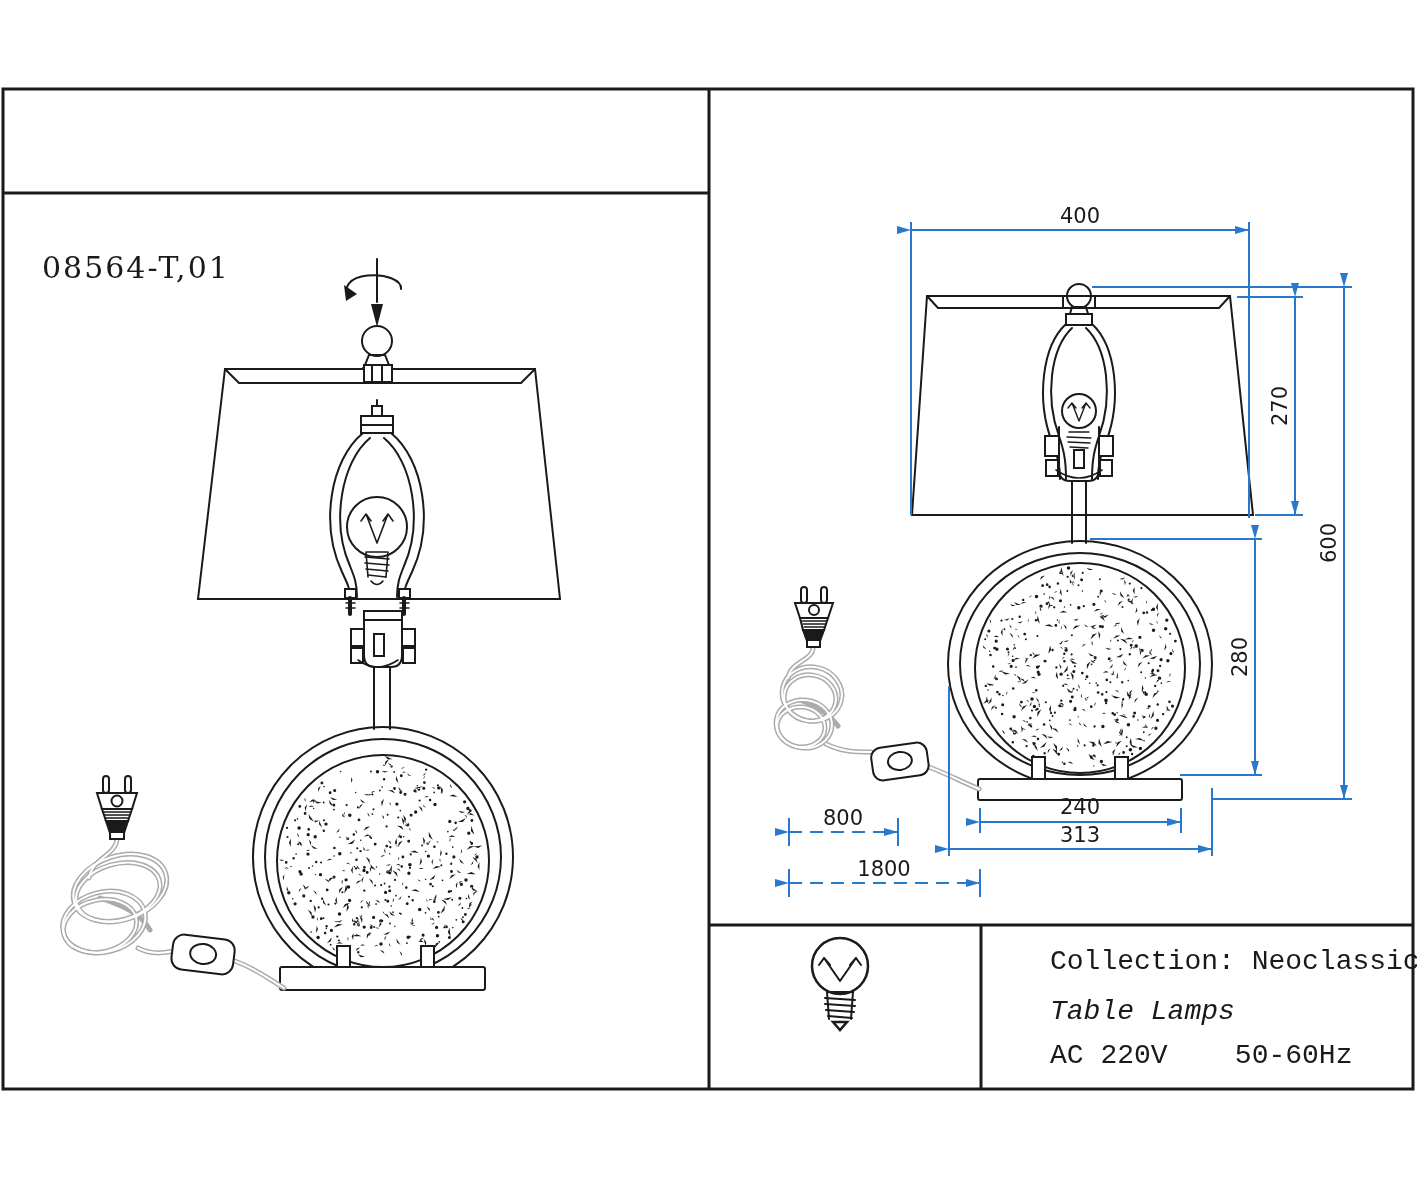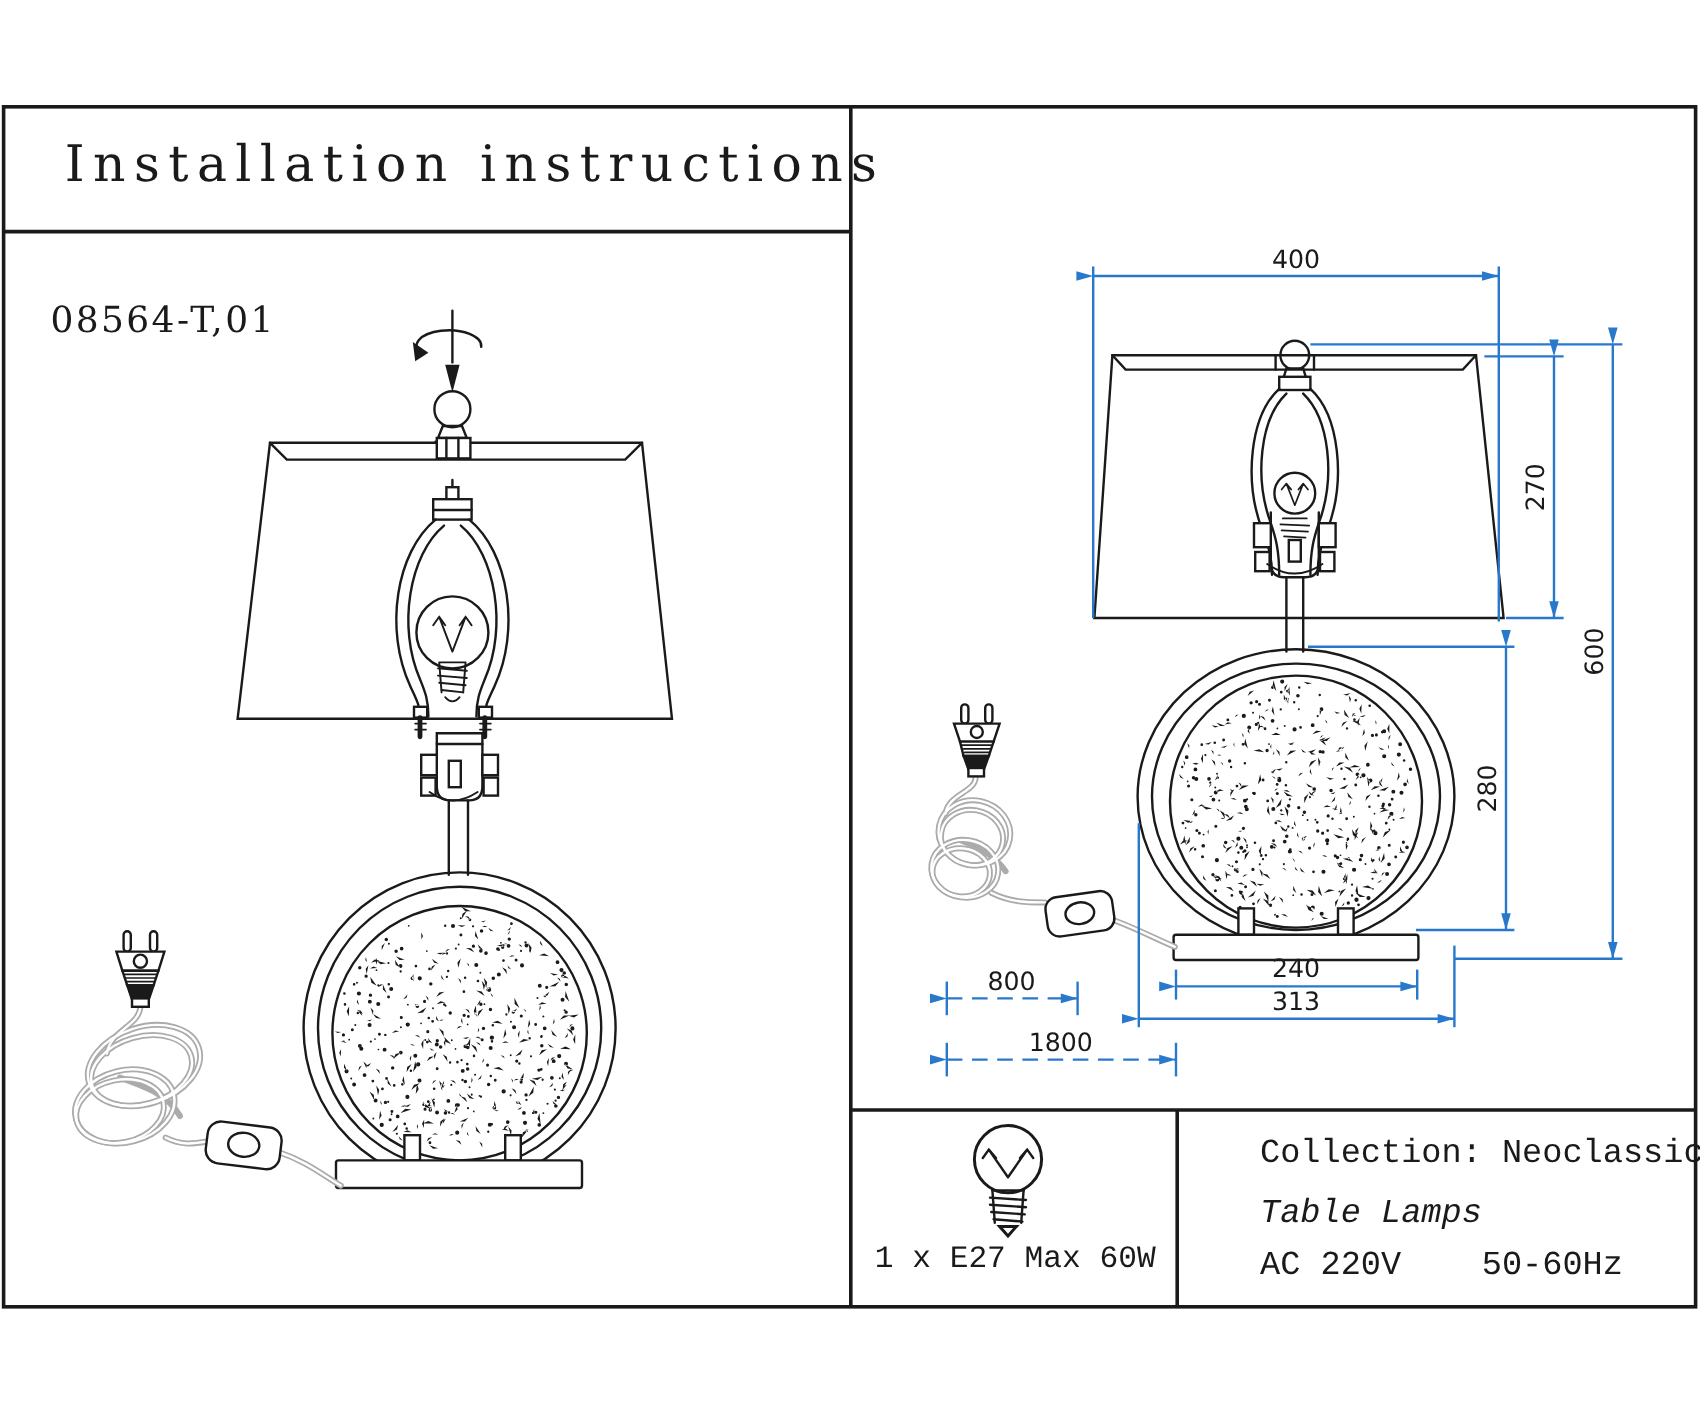--- a/index.html
+++ b/index.html
@@ -299,22 +299,20 @@
 
   <g stroke="#1a1a1a" stroke-width="2.5" fill="none" stroke-linecap="round">
     <circle cx="840" cy="966" r="28"></circle>
     <path d="M840,981 L824,958 M840,981 L856,958 M824,958 L819,965 M824,958 L830,965 M856,958 L850,965 M856,958 L861,965" stroke-width="2"></path>
     <path d="M827,992 L853,992 M825,998 L855,1000 M825,1004 L855,1006 M826,1010 L854,1012 M828,1016 L852,1018" stroke-width="2"></path>
     <path d="M827,992 L829,1019 M853,992 L851,1019" stroke-width="2"></path>
     <path d="M833,1022 L840,1030 L847,1022 Z"></path>
   </g>
 </svg>
 
-<div class="txt title" style="left:54px;top:112px;">Installation instructions</div>
 <div class="txt model" style="left:42px;top:250px;">08564-T,01</div>
 
-<div class="txt spec" style="left:712px;top:1034px;width:268px;">1 x E27 Max 60W</div>
 
 <div class="txt info" style="left:1050px;top:946px;">Collection: Neoclassic</div>
 <div class="txt info" style="left:1050px;top:996px;font-style:italic;">Table Lamps</div>
 <div class="txt info" style="left:1050px;top:1040px;">AC 220V    50-60Hz</div>
 
 </div>
 
 </body></html>

